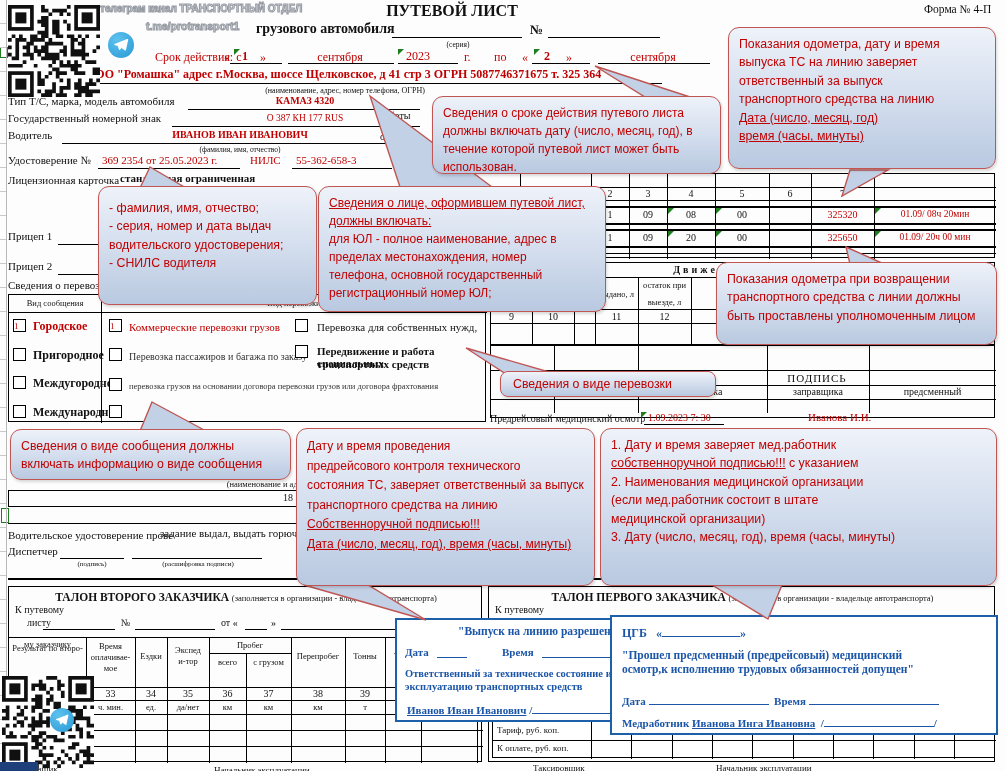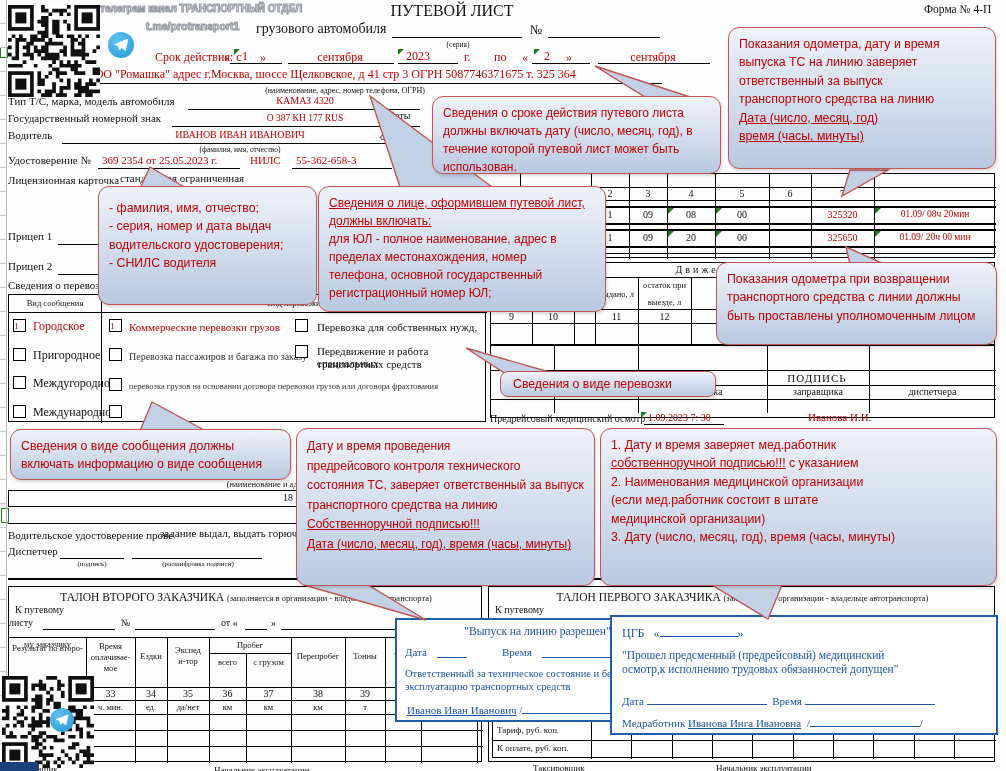--- a/index.html
+++ b/index.html
@@ -2,21 +2,21 @@
 <html><head>
 <meta charset="utf-8">
 <style>
 *{margin:0;padding:0;box-sizing:border-box}
 body{background:#777;font-family:"Liberation Serif",serif}
 #page{position:relative;width:1006px;height:771px;background:#fdfdfd;overflow:hidden;margin:0 auto;color:#111;font-size:11px}
 .abs{position:absolute}
 .ln{position:absolute;background:#000;height:1px}
 .vln{position:absolute;background:#000;width:1px}
 .red{color:#c00000}
-.b{font-weight:normal}
+.b{font-weight:bold}
 .ctr{text-align:center}
 .cb{position:absolute;width:13px;height:13px;border:1px solid #000;background:#fff;font-size:9px;color:#c00000;text-align:left;line-height:12px}
 .gm{position:absolute;width:0;height:0;border-top:6px solid #1e7e1e;border-right:6px solid transparent}
 .gbox{position:absolute;border:1px solid #1e7e1e;background:#fff}
 .u{text-decoration:underline}
 .callout{position:absolute;border:1.5px solid #bf5654;border-radius:11px;background:linear-gradient(180deg,#eef2f9 0%,#d4deee 50%,#b9c9e0 100%);color:#c00000;font-family:"Liberation Sans",sans-serif;font-size:12.3px;line-height:1.42;padding:7px 10px;z-index:40;box-shadow:1px 2px 3px rgba(0,0,0,.15)}
 .callout div{margin:1px 0}
 .tails{position:absolute;left:0;top:0;z-index:39;pointer-events:none}
 .wm{position:absolute;font-family:"Liberation Sans",sans-serif;font-weight:bold;color:rgba(240,240,240,.35);-webkit-text-stroke:1.1px #979ca4;white-space:nowrap}
 .bluebox{position:absolute;border:2px solid #1d5fa8;background:#fff;color:#1b55a8;font-family:"Liberation Serif",serif;z-index:35}
@@ -175,21 +175,21 @@
   <div class="abs" style="left:490px;top:345px;width:505px;height:73px;border:1px solid #000">
     <div class="vln" style="left:63px;top:0;height:67px"></div>
     <div class="vln" style="left:147px;top:0;height:67px"></div>
     <div class="vln" style="left:276px;top:0;height:67px"></div>
     <div class="vln" style="left:378px;top:0;height:67px"></div>
     <div class="ln" style="left:0;top:24px;width:505px"></div>
     <div class="abs ctr s11" style="left:147px;top:26px;width:358px;letter-spacing:1px">ПОДПИСЬ</div>
     <div class="ln" style="left:147px;top:39px;width:358px"></div>
     <div class="abs ctr s10" style="left:147px;top:40px;width:129px">механика</div>
     <div class="abs ctr s10" style="left:276px;top:40px;width:102px">заправщика</div>
-    <div class="abs ctr s10" style="left:378px;top:40px;width:127px">диспетчера</div>
+    <div class="abs ctr s10" style="left:378px;top:40px;width:127px">предсменный</div>
     <div class="ln" style="left:0;top:53px;width:505px"></div>
   </div>
 
   <div class="abs" style="left:490px;top:413px;font-size:10px">Предрейсовый медицинский осмотр</div>
   <div class="abs red s10" style="left:648px;top:412px">1.09.2023 7: 30</div>
   <div class="gm" style="left:641px;top:412px"></div>
   <div class="ln" style="left:644px;top:424px;width:80px"></div>
   <div class="abs red s11" style="left:808px;top:411px">Иванова И.И.</div>
 
   <div class="abs" style="left:8px;top:294px;width:478px;height:128px;border:1px solid #000">
@@ -235,21 +235,21 @@
 
   <div class="abs b ctr" style="left:280px;top:562px;width:440px;font-size:13px;letter-spacing:7px">ЛИНИЯ ОТРЕЗА</div>
   <div class="ln" style="left:8px;top:578px;width:987px;height:2px"></div>
 
   <div class="abs" style="left:8px;top:586px;width:474px;height:176px;border:1.5px solid #000">
     <div class="abs ctr" style="left:0;top:4px;width:474px;white-space:nowrap">
       <span class="b" style="font-size:11.5px">ТАЛОН ВТОРОГО ЗАКАЗЧИКА</span>
       <span style="font-size:8.5px">(заполняется в организации - владельце автотранспорта)</span>
     </div>
     <div class="abs s10" style="left:6px;top:17px">К путевому</div>
-    <div class="abs s10" style="left:0;top:30px">листу</div>
+    <div class="abs s10" style="left:18px;top:30px">листу</div>
     <div class="ln" style="left:34px;top:42px;width:72px"></div>
     <div class="abs s10" style="left:112px;top:30px">№</div>
     <div class="ln" style="left:126px;top:42px;width:80px"></div>
     <div class="abs s10" style="left:212px;top:30px">от «</div>
     <div class="ln" style="left:236px;top:42px;width:22px"></div>
     <div class="abs s10" style="left:262px;top:30px">»</div>
     <div class="ln" style="left:272px;top:42px;width:150px"></div>
     <div class="abs s10" style="left:452px;top:29px">г.</div>
     <div class="ln" style="left:0;top:50px;width:474px"></div>
     <div class="vln" style="left:77px;top:50px;height:126px"></div>

